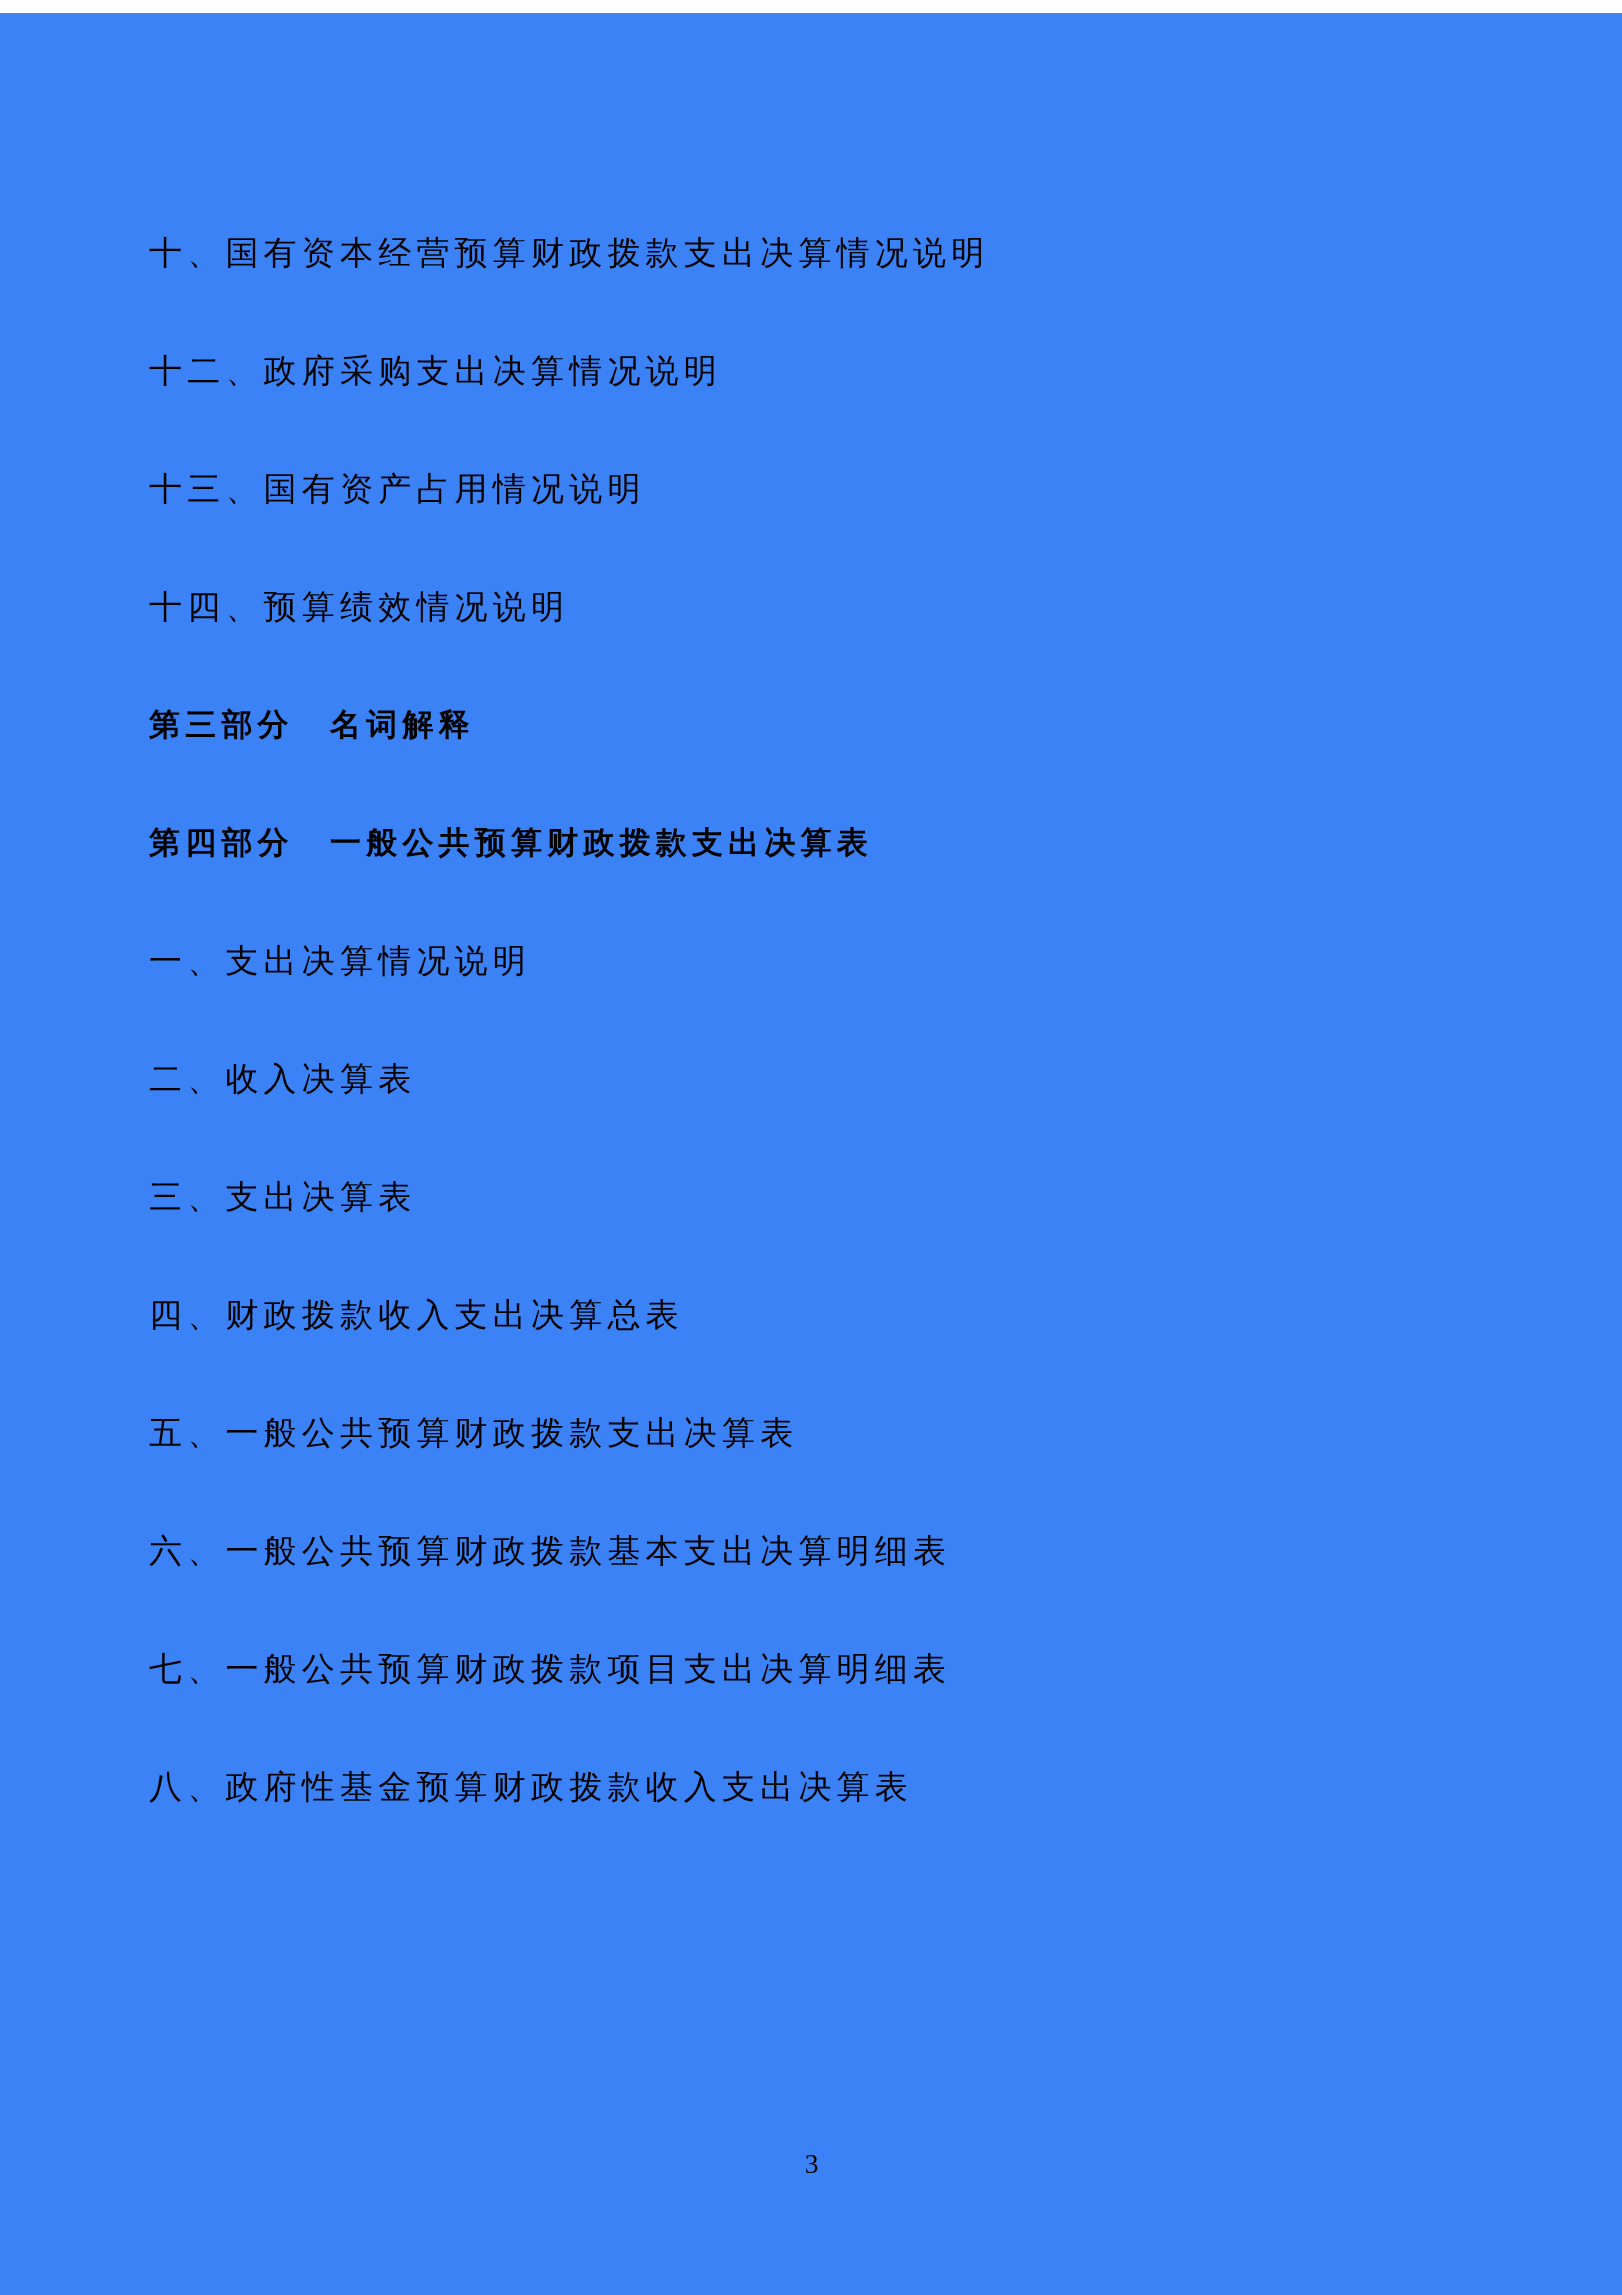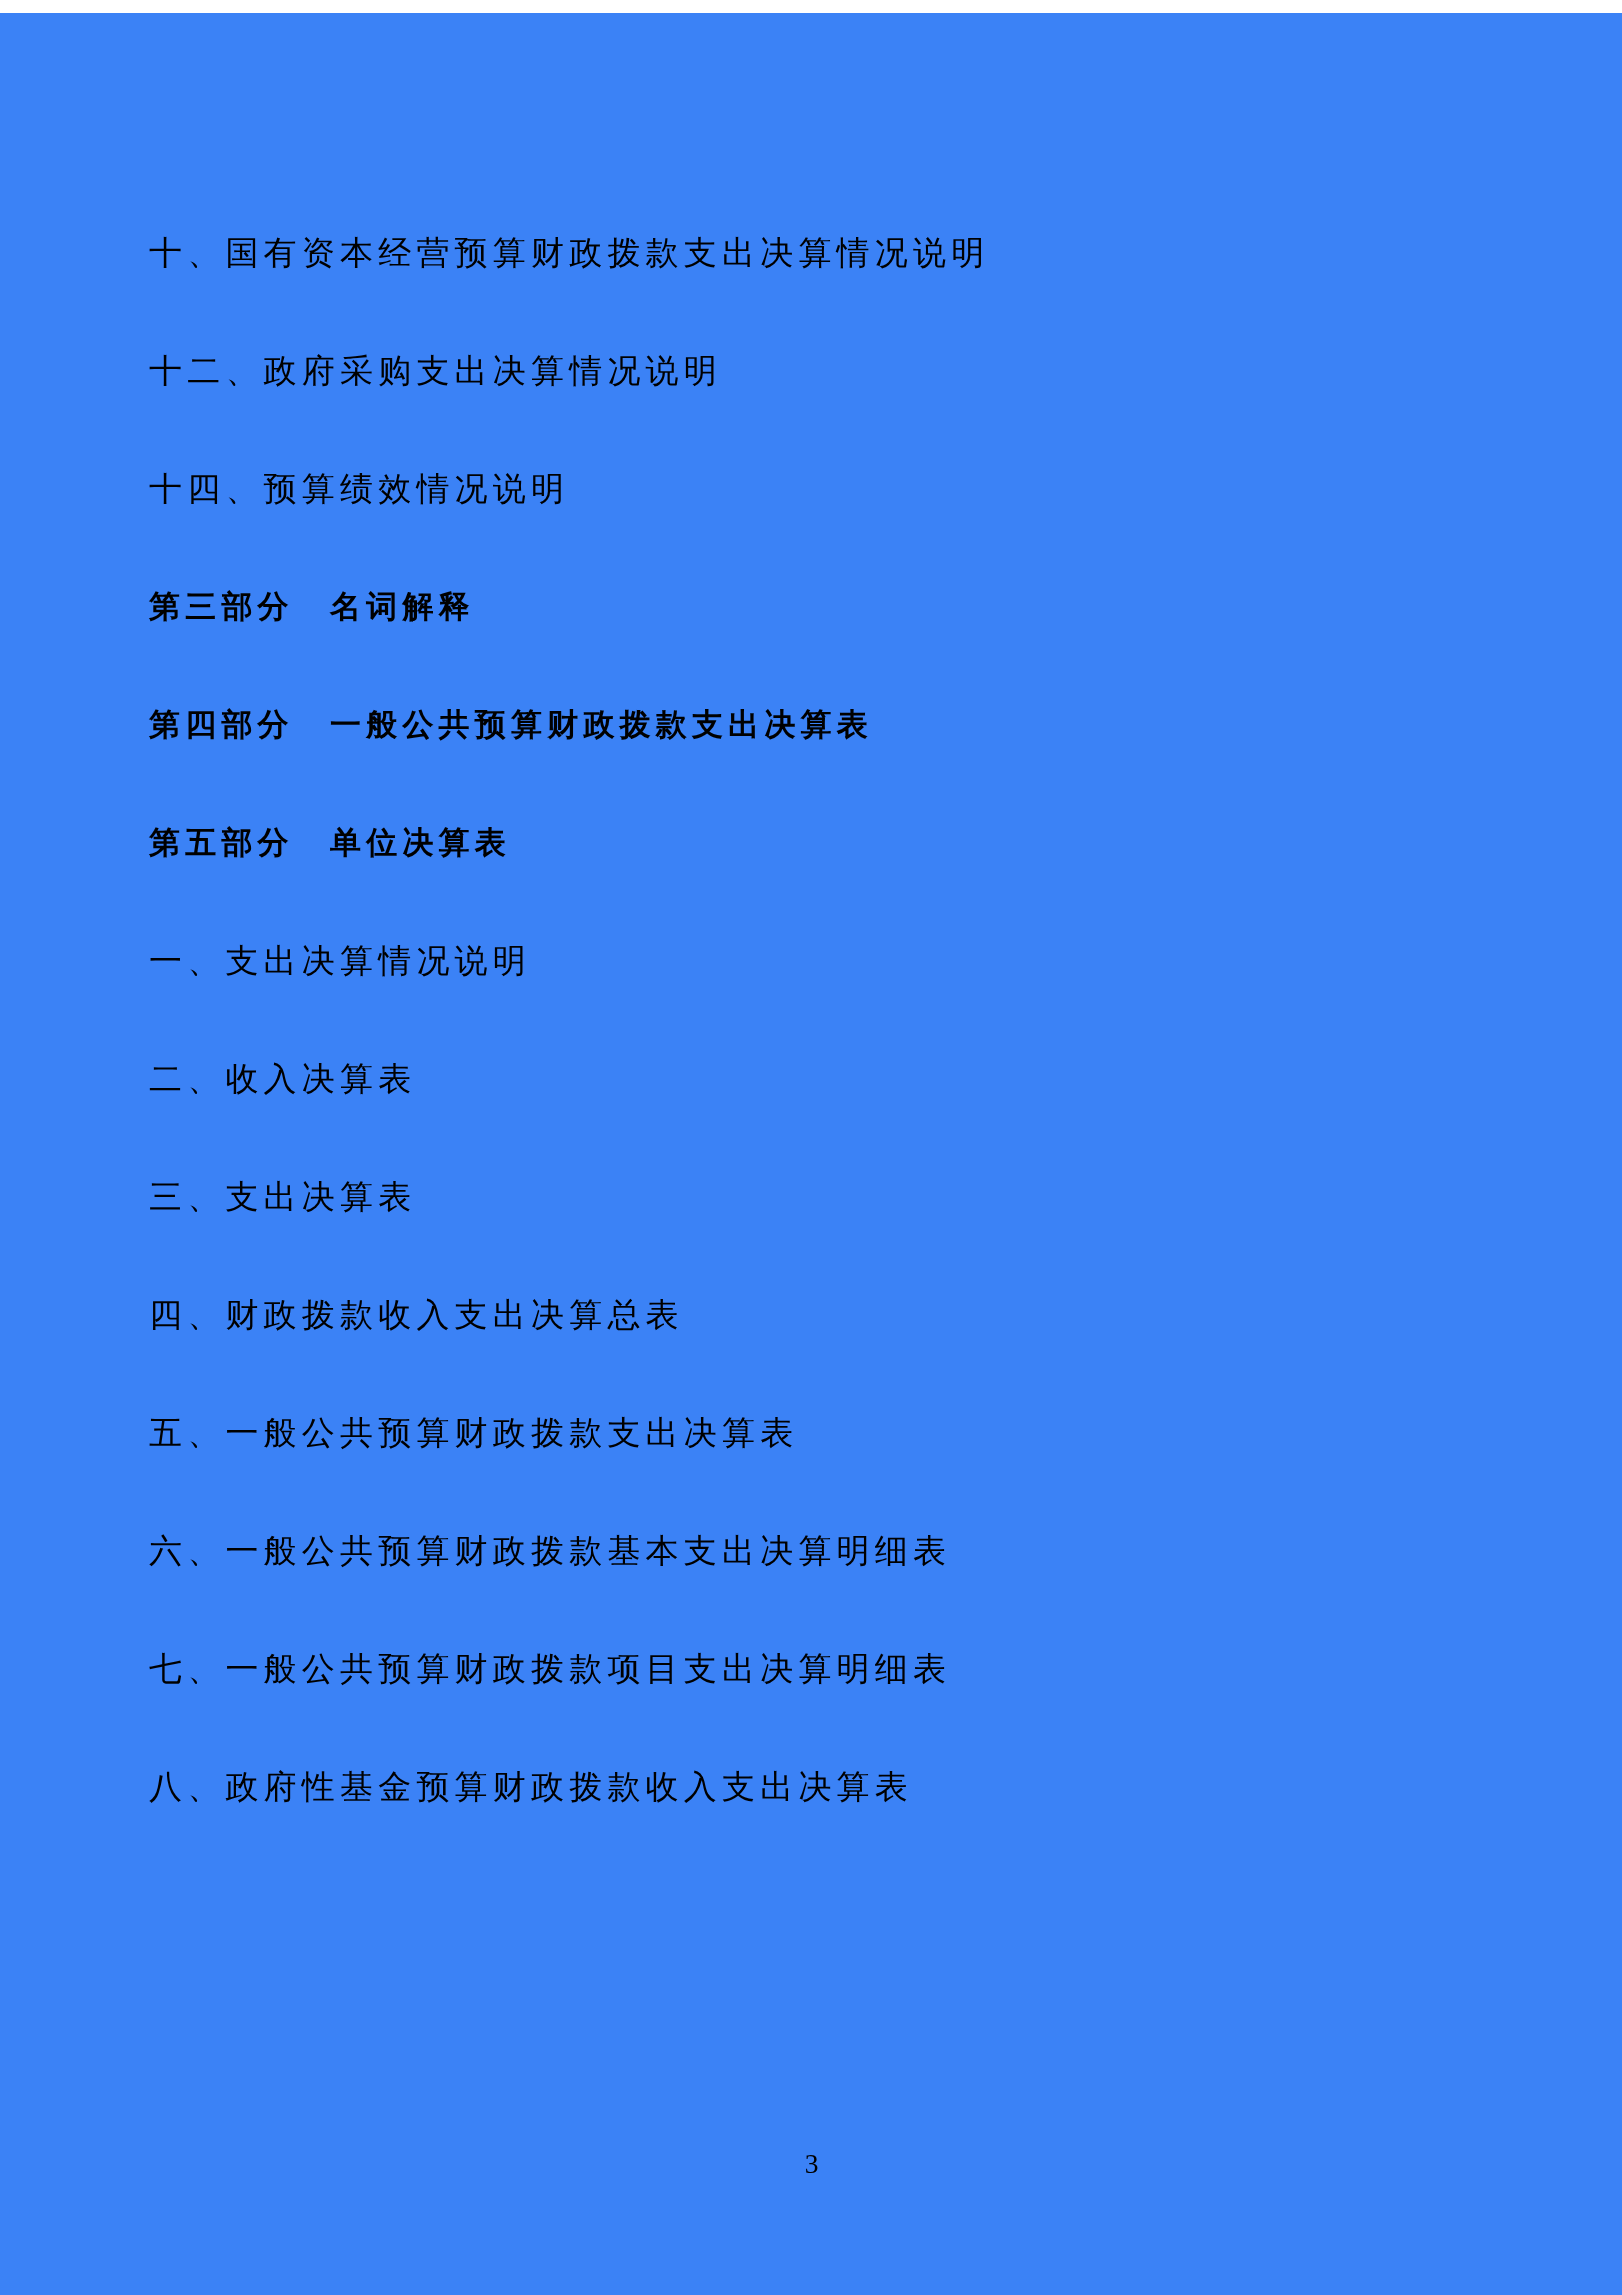--- a/index.html
+++ b/index.html
@@ -57,30 +57,30 @@
 
 <div class="page">
   <div class="toc">
     <div class="row item">
         <span>十、国有资本经营预算财政拨款支出决算情况说明</span>
       </div>
     <div class="row item">
         <span>十二、政府采购支出决算情况说明</span>
       </div>
     <div class="row item">
+        <span>十三、国有资产占用情况说明</span>
+      </div>
+    <div class="row item">
         <span>十四、预算绩效情况说明</span>
       </div>
     <div class="row section">
         <span>第三部分　名词解释</span>
       </div>
     <div class="row section">
         <span>第四部分　一般公共预算财政拨款支出决算表</span>
-      </div>
-    <div class="row section">
-        <span>第五部分　单位决算表</span>
       </div>
     <div class="row item">
         <span>一、支出决算情况说明</span>
       </div>
     <div class="row item">
         <span>二、收入决算表</span>
       </div>
     <div class="row item">
         <span>三、支出决算表</span>
       </div>

